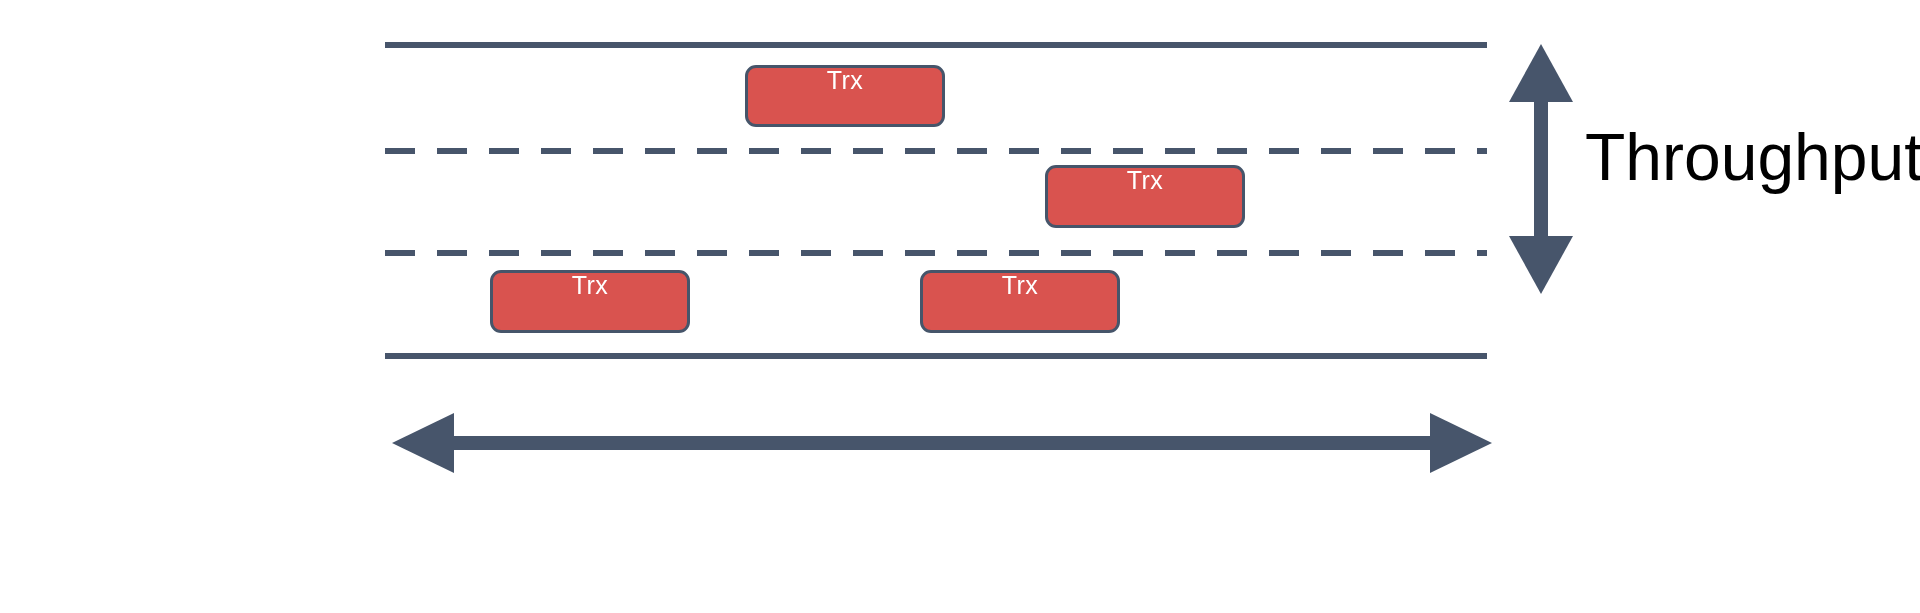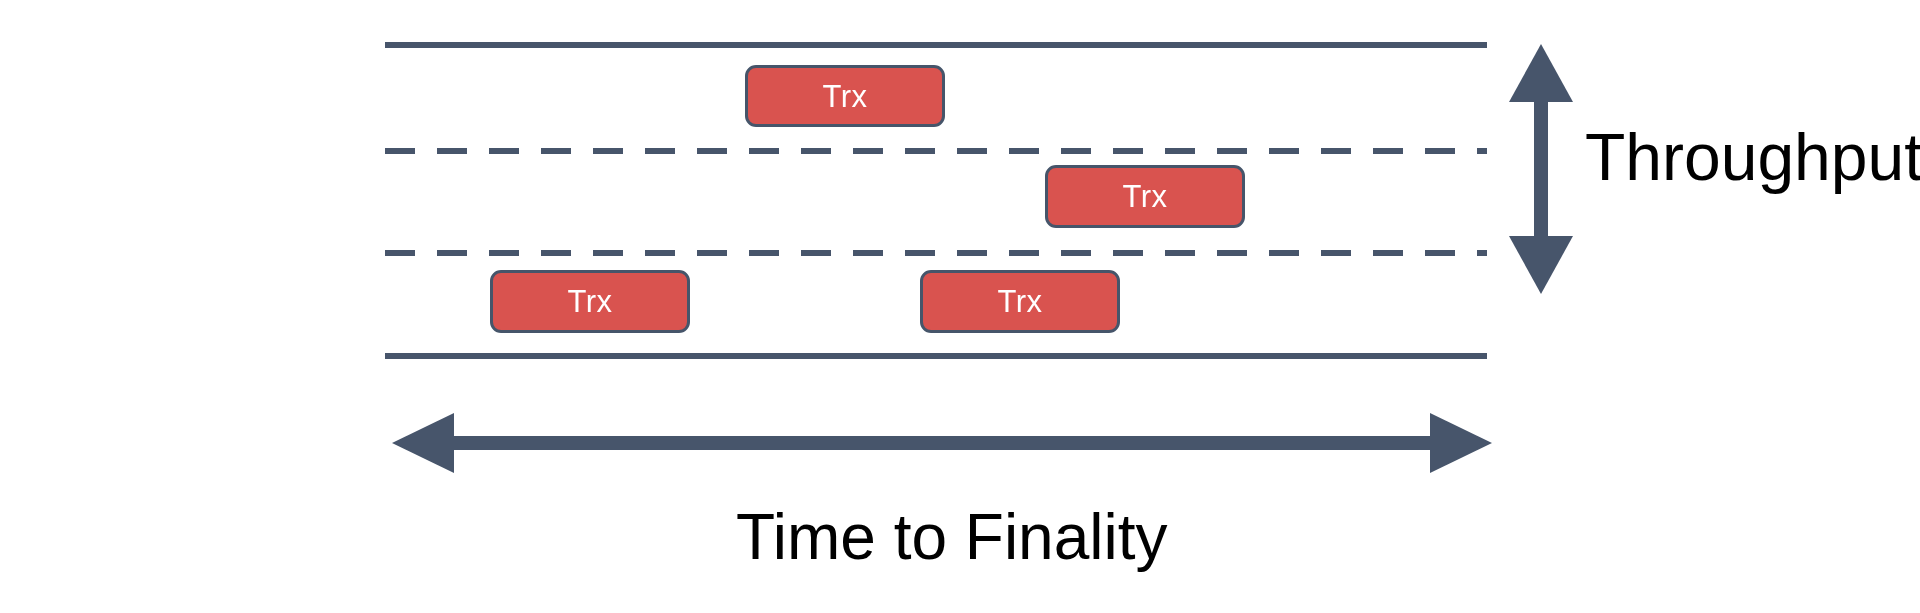--- a/index.html
+++ b/index.html
@@ -40,23 +40,23 @@
 
   
   .trx {
     position: absolute;
     box-sizing: border-box;
     background: #d9534f;
     border: 3px solid #46556a;
     border-radius: 11px;
     color: #ffffff;
     display: flex;
-    align-items: center;
+    align-items: flex-start;
     justify-content: center;
-    font-size: 31px;
+    font-size: 25px;
     letter-spacing: 0.5px;
     line-height: 1;
     user-select: none;
   }
 
   
   .v-arrow {
     position: absolute;
   }
   .h-arrow {
@@ -120,15 +120,14 @@
 
   <svg class="h-arrow" style="left:384px; top:405px;" width="1116" height="78" viewBox="0 0 1116 78" xmlns="http://www.w3.org/2000/svg">
 
     <rect x="62" y="31" width="992" height="14" fill="#47556b"></rect>
 
     <polygon points="8,38 70,8 70,68" fill="#47556b"></polygon>
 
     <polygon points="1108,38 1046,8 1046,68" fill="#47556b"></polygon>
   </svg>
 
-  <div class="caption" id="finality-label" style="left:736px; top:505px;">Time to Finality</div>
 
 </div>
 
 </body></html>

